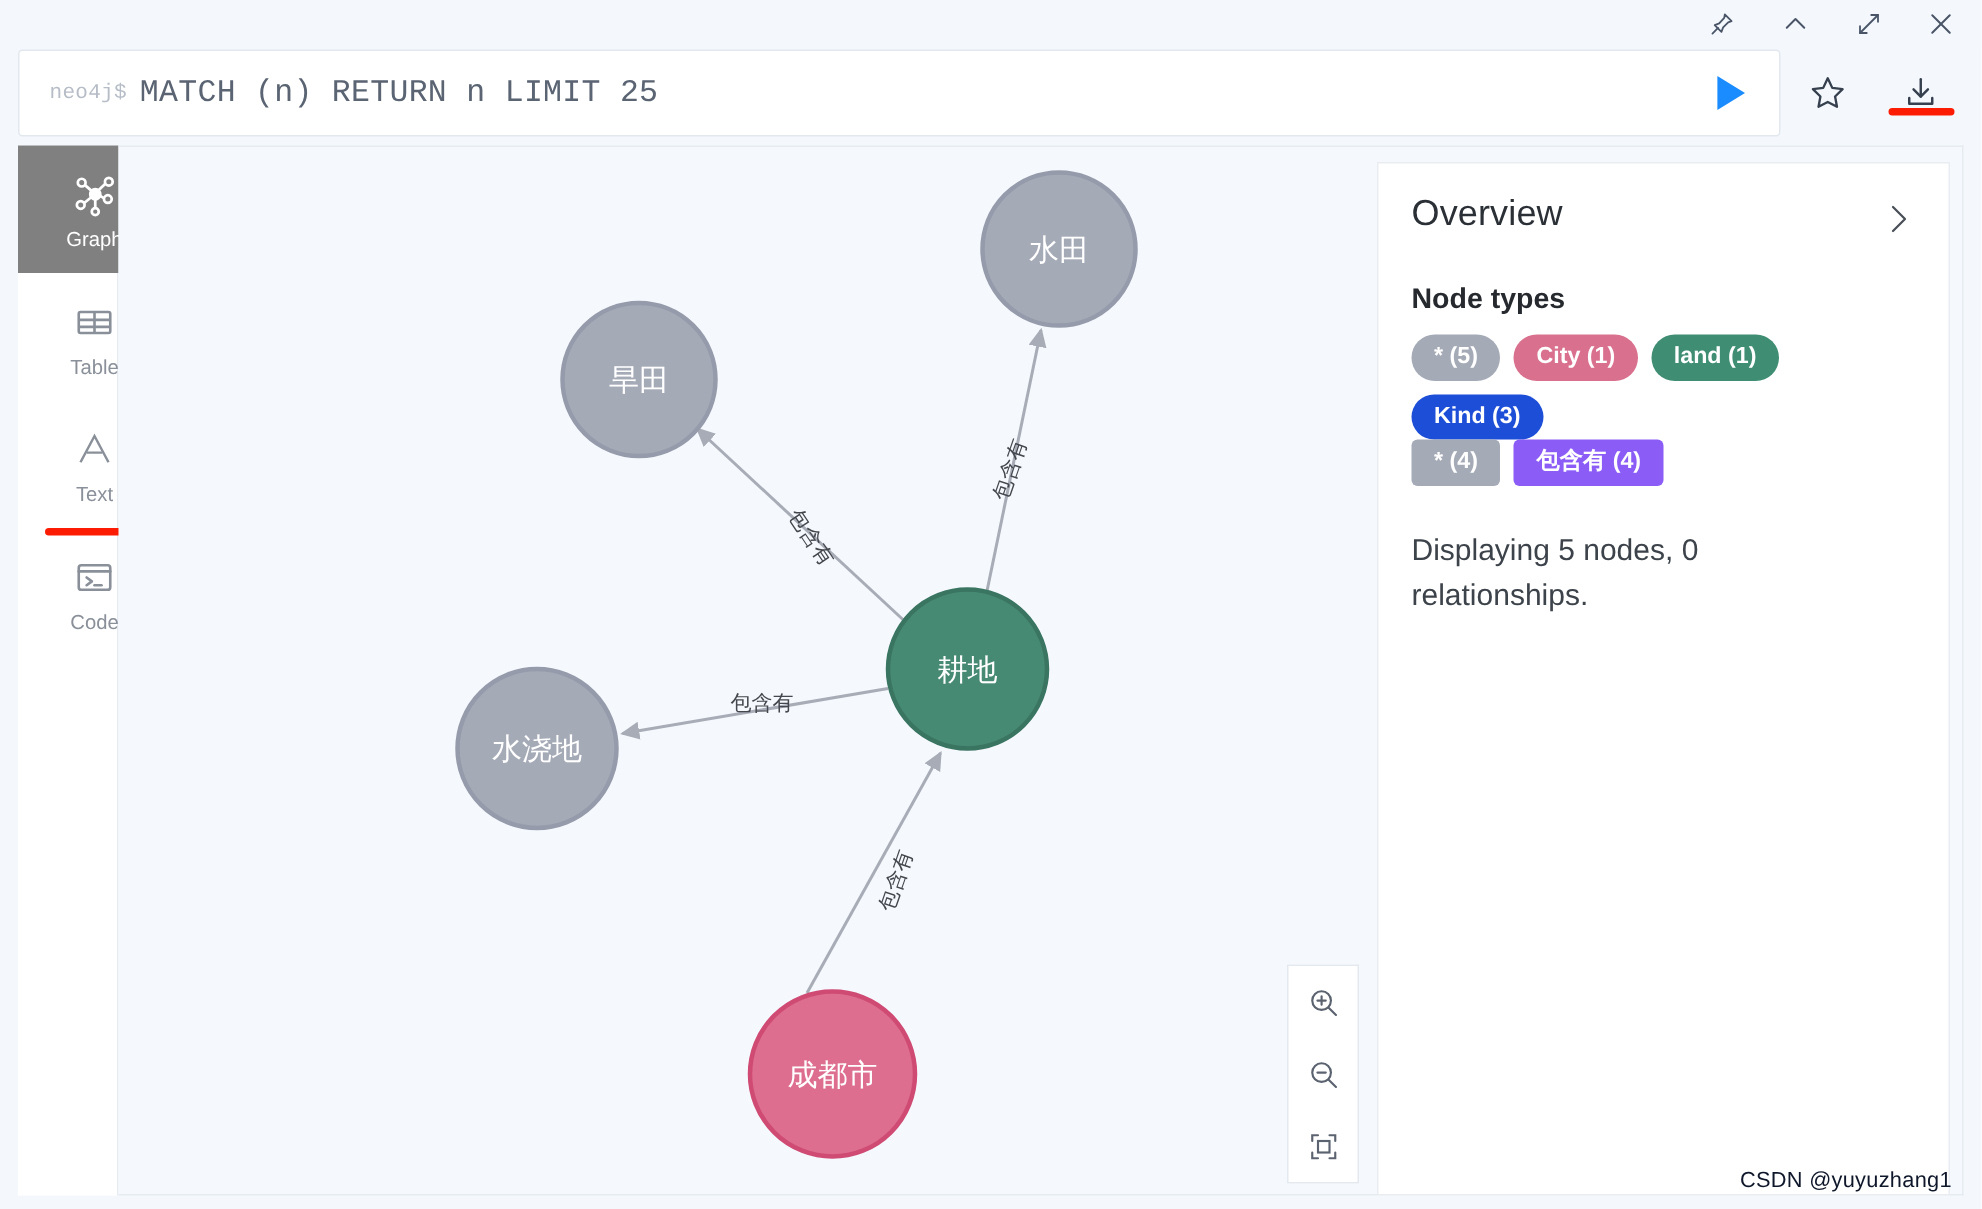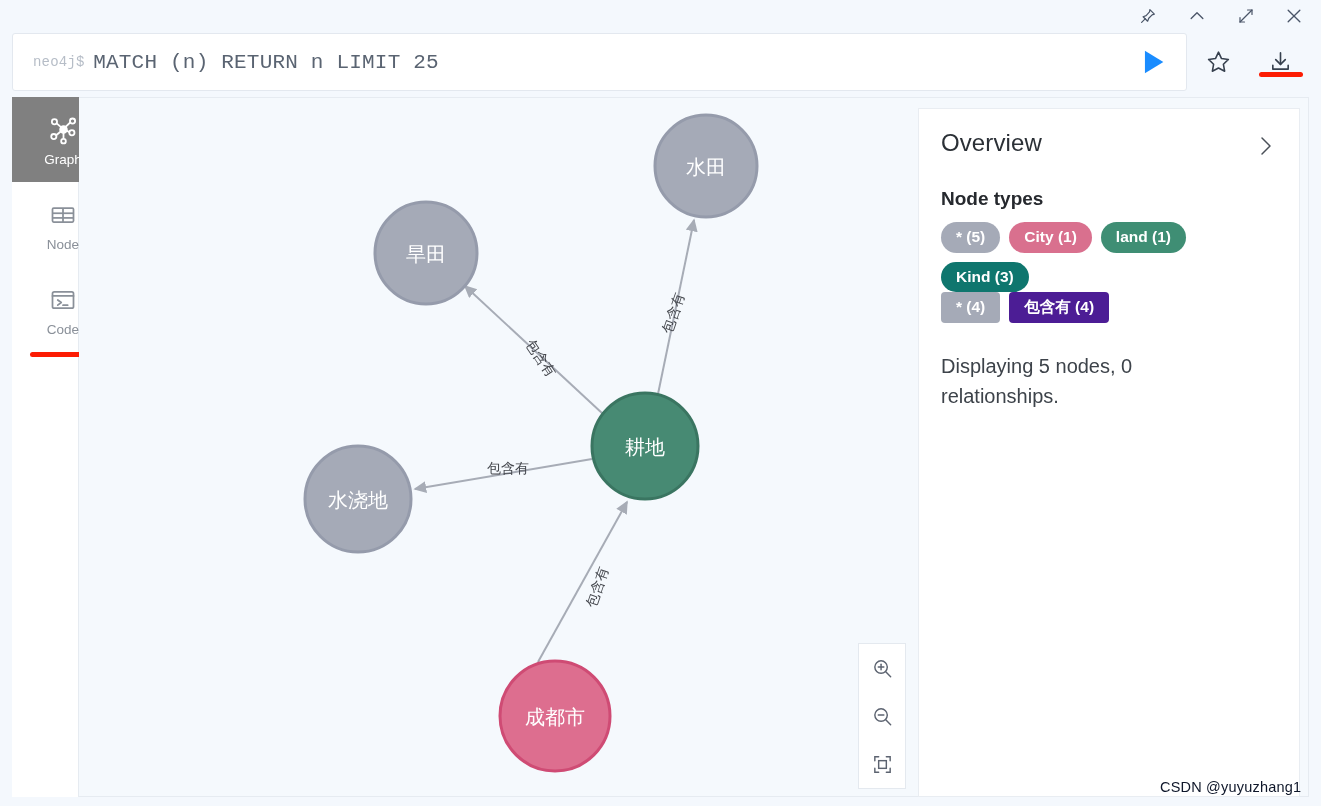--- a/index.html
+++ b/index.html
@@ -269,23 +269,32 @@
 
     <div class="viewitem">
       <span class="vicon">
         <svg width="28" height="28" viewBox="0 0 24 24" fill="none" stroke="currentColor" stroke-width="1.5">
           <rect x="3" y="6" width="18" height="12" rx="1"></rect>
           <line x1="3" y1="10.5" x2="21" y2="10.5"></line>
           <line x1="3" y1="14.5" x2="21" y2="14.5"></line>
           <line x1="12" y1="6" x2="12" y2="18"></line>
         </svg>
       </span>
-      <span class="vlabel">Node</span>
-    </div>
-
+      <span class="vlabel">Table</span>
+    </div>
+
+    <div class="viewitem">
+      <span class="vicon">
+        <svg width="28" height="28" viewBox="0 0 24 24" fill="none" stroke="currentColor" stroke-width="1.4">
+          <polyline points="4,19 12,4 20,19"></polyline>
+          <line x1="7.5" y1="13.5" x2="16.5" y2="13.5"></line>
+        </svg>
+      </span>
+      <span class="vlabel">Text</span>
+    </div>
 
     <div class="viewitem">
       <span class="vicon">
         <svg width="28" height="28" viewBox="0 0 24 24" fill="none" stroke="currentColor" stroke-width="1.5" stroke-linecap="round" stroke-linejoin="round">
           <rect x="3" y="5" width="18" height="14" rx="1.5"></rect>
           <line x1="3" y1="8.5" x2="21" y2="8.5"></line>
           <polyline points="7.5,12 10.5,14.2 7.5,16.4"></polyline>
           <line x1="12" y1="16.4" x2="16" y2="16.4"></line>
         </svg>
       </span>
@@ -377,26 +386,26 @@
           <polyline points="9,4 17,12 9,20"></polyline>
         </svg>
       </div>
     </div>
 
     <div class="ov-section">Node types</div>
     <div class="chips">
       <span class="chip" style="background:#a5aab7">* (5)</span>
       <span class="chip" style="background:#d9708e">City (1)</span>
       <span class="chip" style="background:#3f8e74">land (1)</span>
-      <span class="chip" style="background:#0f766e">Kind (3)</span>
+      <span class="chip" style="background:#1d4ed8">Kind (3)</span>
     </div>
 
     <div class="chips">
       <span class="chip rel" style="background:#a5aab7">* (4)</span>
-      <span class="chip rel" style="background:#4c1d95">包含有 (4)</span>
+      <span class="chip rel" style="background:#8b5cf6">包含有 (4)</span>
     </div>
 
     <div class="ov-status">Displaying 5 nodes, 0 relationships.</div>
   </div>
 
   <div class="watermark">CSDN @yuyuzhang1</div>
 
 </div>
 
 </body></html>

